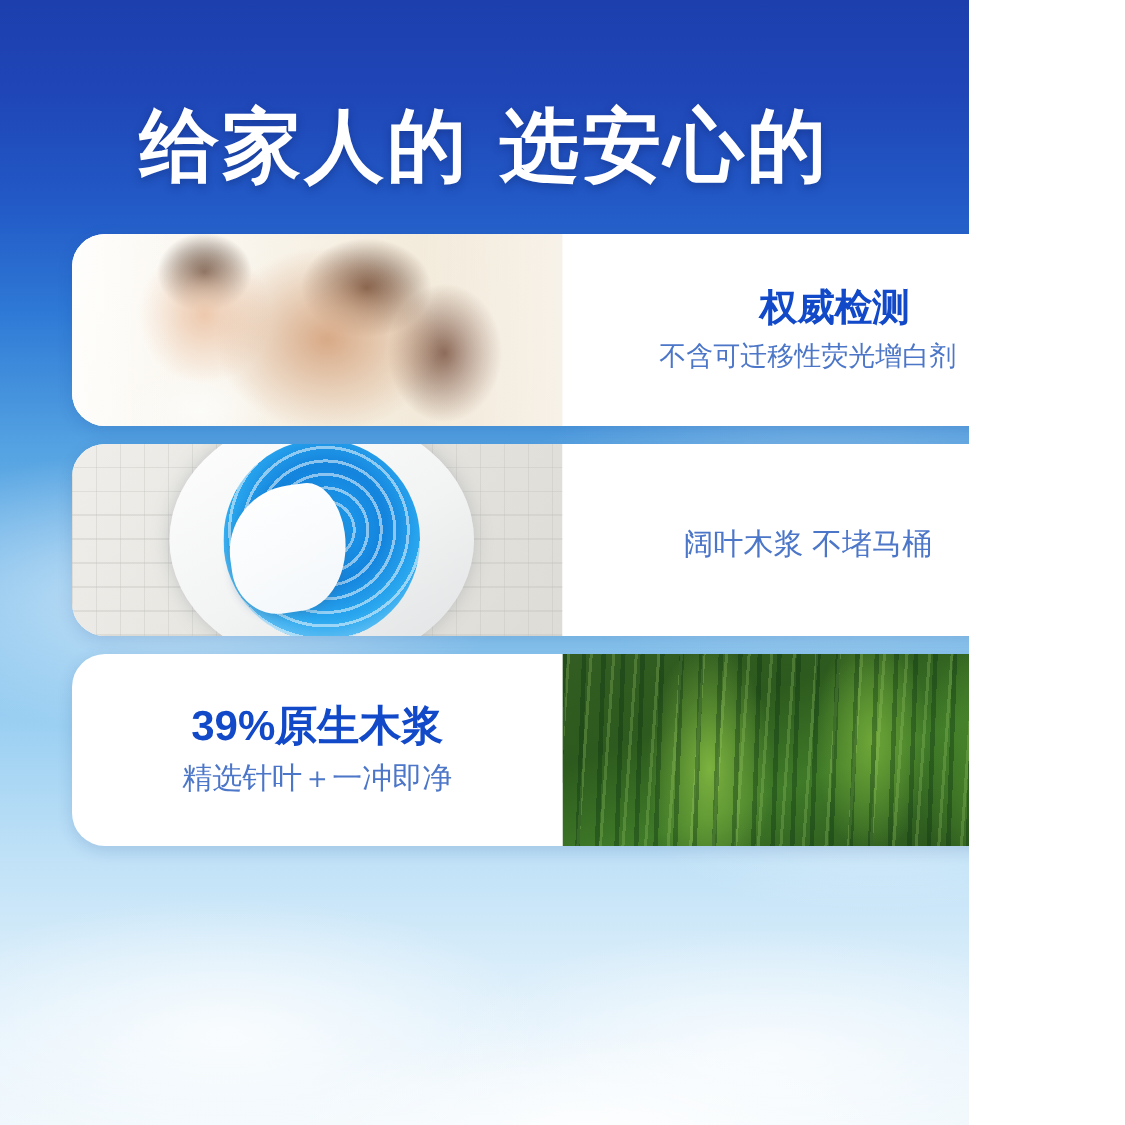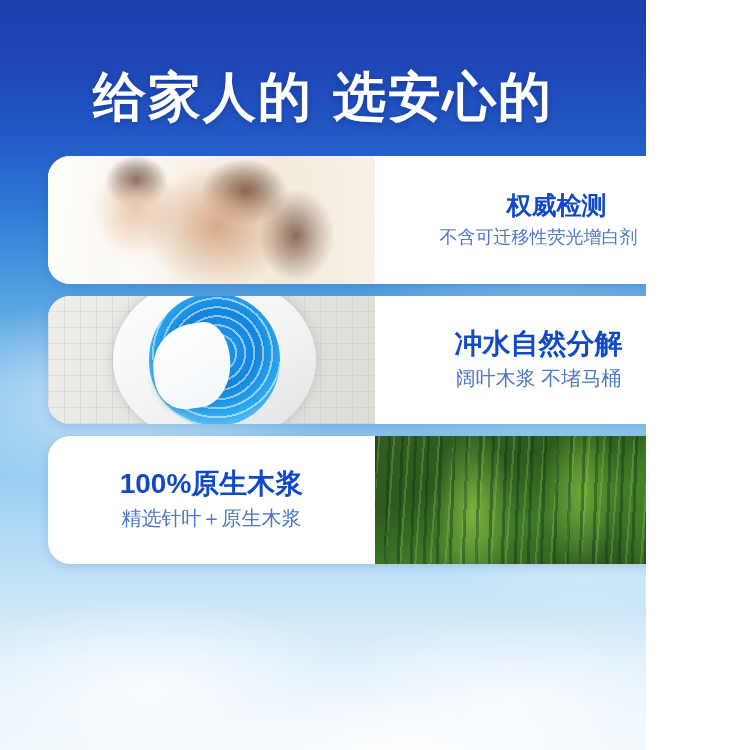--- a/index.html
+++ b/index.html
@@ -179,29 +179,28 @@
 
     <div class="card">
       <div class="half">
         <div class="pic-toilet">
           <div class="bowl"></div>
           <div class="water"></div>
           <div class="tissue"></div>
         </div>
       </div>
       <div class="half text">
-        <div class="t-main size-md">冲水自然分解</div>
         <div class="t-sub">阔叶木浆 不堵马桶</div>
       </div>
     </div>
 
     <div class="card">
       <div class="half text">
-        <div class="t-main size-md">100%原生木浆</div>
-        <div class="t-sub">精选针叶＋原生木浆</div>
+        <div class="t-main size-md">39%原生木浆</div>
+        <div class="t-sub">精选针叶＋一冲即净</div>
       </div>
       <div class="half">
         <div class="pic-forest"></div>
       </div>
     </div>
 
   </div>
 </div>
 
 </body></html>

